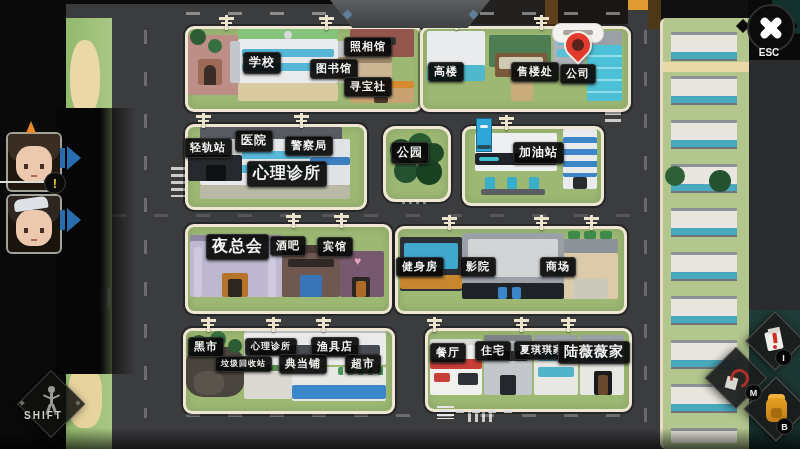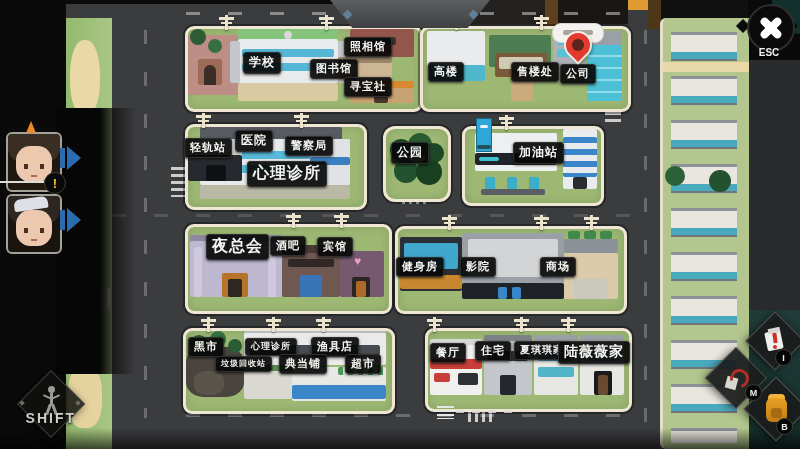--- a/index.html
+++ b/index.html
@@ -330,21 +330,21 @@
       <span class="abs" style="left:20px;top:5px;width:7px;height:7px;background:#9b9b95;border-radius:50%"></span>
       <span class="abs" style="left:22px;top:12px;width:3px;height:12px;background:#9b9b95"></span>
       <span class="abs" style="left:15px;top:15px;width:9px;height:2px;background:#9b9b95;transform:rotate(25deg)"></span>
       <span class="abs" style="left:23px;top:15px;width:9px;height:2px;background:#9b9b95;transform:rotate(-25deg)"></span>
       <span class="abs" style="left:19px;top:23px;width:3px;height:11px;background:#9b9b95;transform:rotate(20deg)"></span>
       <span class="abs" style="left:25px;top:23px;width:3px;height:11px;background:#9b9b95;transform:rotate(-20deg)"></span>
     </div>
   </div>
   <div class="diam" style="left:20px;top:401px;width:4px;height:4px;background:#6a6a62;z-index:56"></div>
   <div class="diam" style="left:76px;top:401px;width:4px;height:4px;background:#6a6a62;z-index:56"></div>
-  <div class="abs" style="left:24px;top:410px;width:52px;text-align:right;font-size:14px;font-weight:700;color:#cfcfc8;
+  <div class="abs" style="left:24px;top:410px;width:52px;text-align:left;font-size:10px;font-weight:700;color:#cfcfc8;
               letter-spacing:2px;text-shadow:0 1px 2px #000;z-index:56">SHIFT</div>
 
   <div class="abs" style="left:437px;top:406px;width:17px;height:13px;background:repeating-linear-gradient(180deg,#e6e6e6 0 2px,transparent 2px 4px);z-index:43"></div>
   <div class="abs" style="left:456px;top:410px;width:58px;height:3px;background:repeating-linear-gradient(90deg,#ddd 0 8px,transparent 8px 16px);opacity:.8;z-index:43"></div>
 
   <div class="diamond" style="left:754px;top:320px;width:40px;height:40px">
     <div class="dinner">
       <span class="abs" style="left:11px;top:10px;width:16px;height:19px;background:#efefeb;border-radius:2px;transform:rotate(-12deg)"></span>
       <span class="abs" style="left:13px;top:7px;width:12px;height:5px;background:#d8d8d2;transform:rotate(-12deg)"></span>
       <span class="abs" style="left:18px;top:12px;width:4px;height:10px;background:#d03028;transform:rotate(-8deg)"></span>

